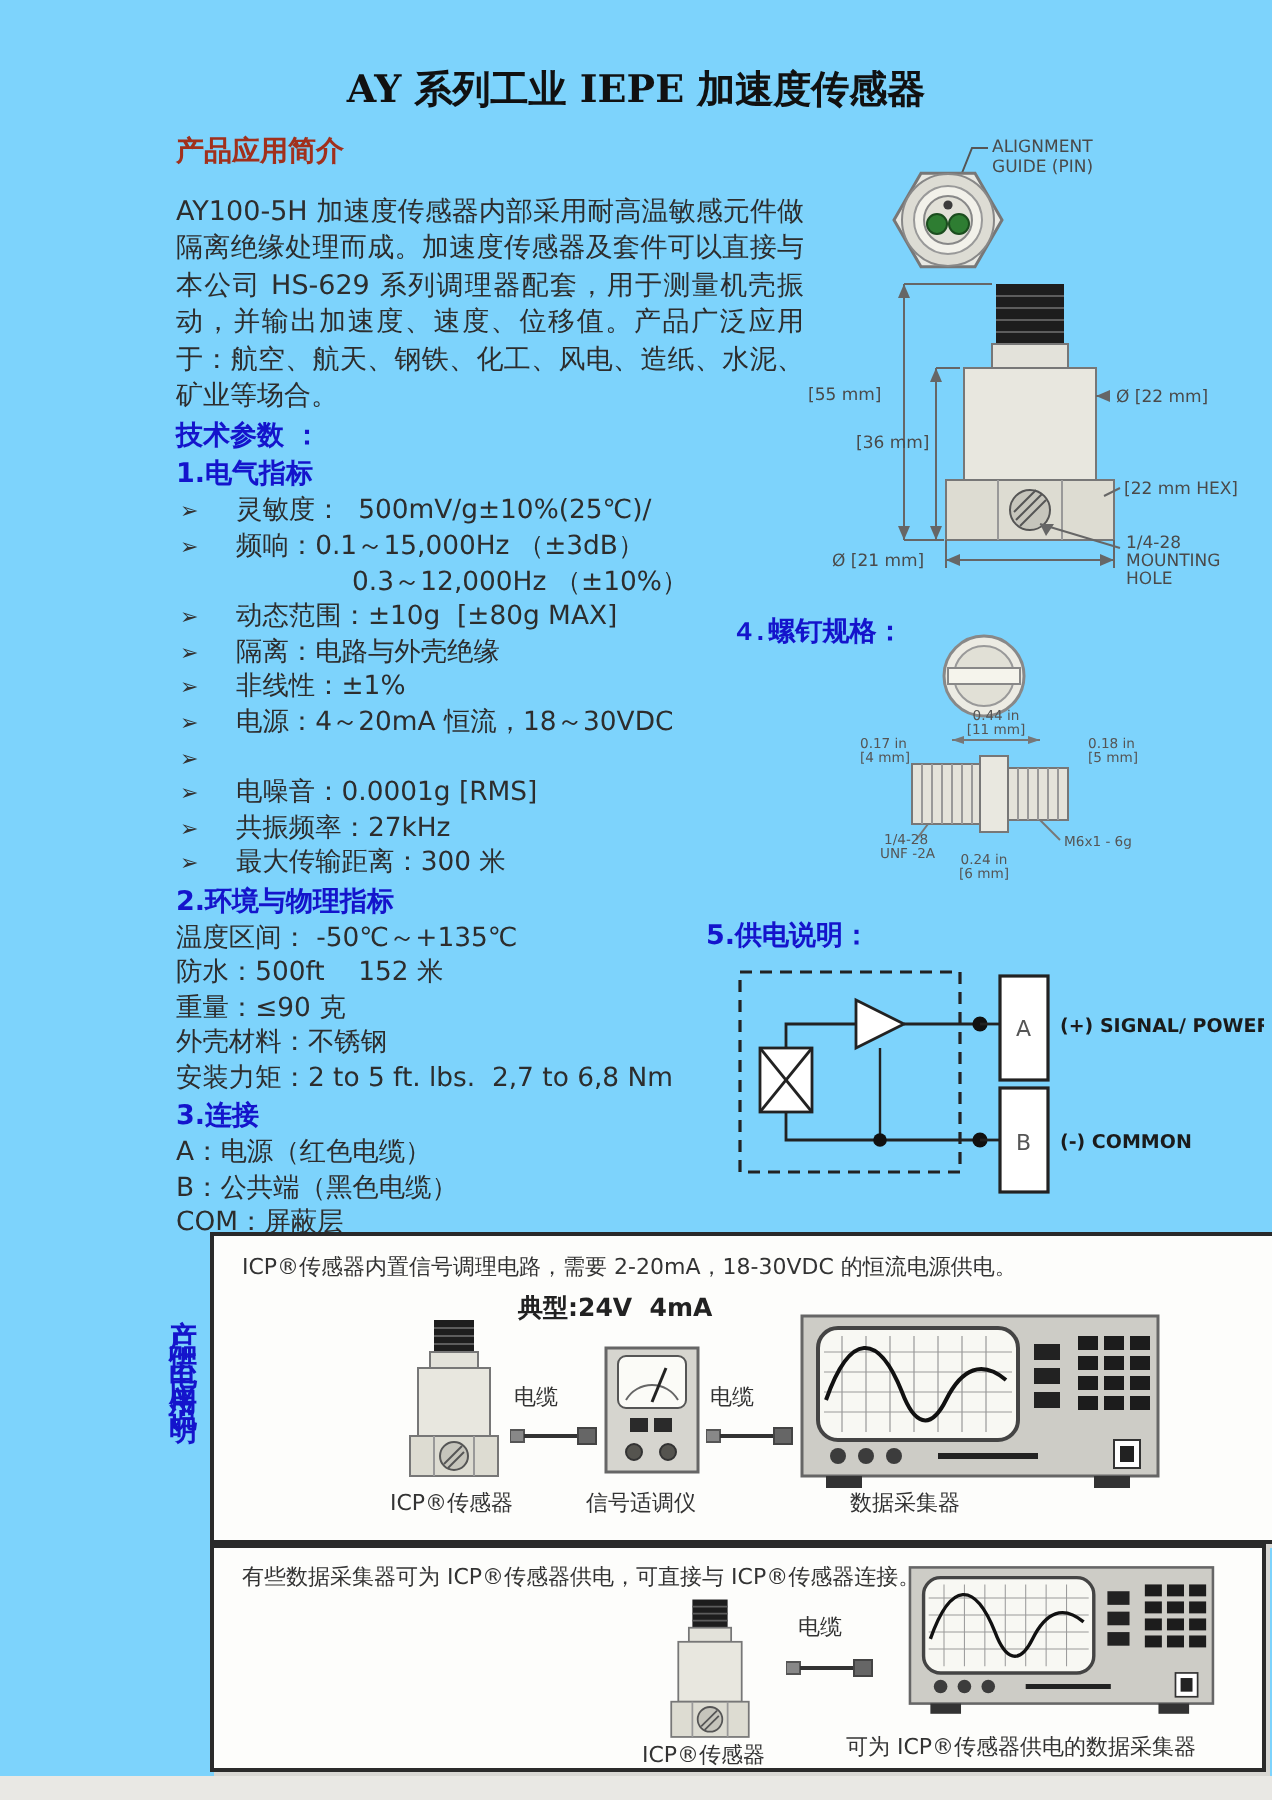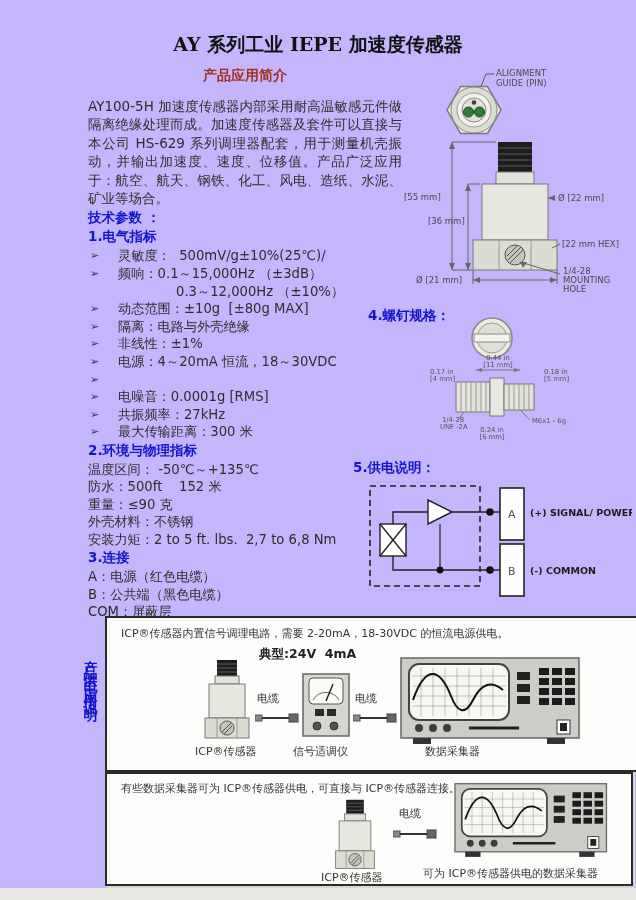--- a/index.html
+++ b/index.html
@@ -1,29 +1,29 @@
 <!DOCTYPE html>
 <html><head>
 <meta charset="utf-8">
 <style>
   html,body{margin:0;padding:0;background:#f2f1ee;}
-  .page{position:relative;width:636px;height:900px;background:#c4b5fd;overflow:hidden;
+  .page{position:relative;width:636px;height:900px;background:#7dd3fc;overflow:hidden;
         font-family:"DejaVu Sans",sans-serif;color:#2d2d2d;}
   .title{position:absolute;top:32px;left:0;width:636px;text-align:center;
          font-family:"DejaVu Serif",serif;font-size:19px;font-weight:bold;color:#111;margin:0;}
   .col-left{position:absolute;left:88px;top:67px;width:314px;}
-  .h-red{color:#a1301c;font-weight:bold;font-size:14px;margin:0 0 2px 0;text-align:center;}
+  .h-red{color:#a1301c;font-weight:bold;font-size:14px;margin:0 0 2px 0;}
   .h-blue{color:#1414cc;font-weight:bold;font-size:13.5px;margin:1px 0 1px 0;}
   .body-text{font-size:13.5px;line-height:18.4px;margin:12px 0 2px 0;text-align:justify;}
   .spec-row{display:flex;font-size:13.2px;line-height:17.6px;white-space:pre-wrap;}
   .bullet{flex:0 0 28px;width:28px;font-size:11px;color:#333;padding-left:2px;}
   .spec-cont{padding-left:88px;font-size:13.2px;line-height:17.6px;white-space:pre-wrap;}
   .env-line{font-size:13.2px;line-height:17.5px;white-space:pre-wrap;}
   .abs{position:absolute;}
-  .h4-head{position:absolute;left:368px;top:306px;}
+  .h4-head{position:absolute;left:368px;top:306px;font-family:Liberation Mono, monospace;}
   .h5-head{position:absolute;left:353px;top:458px;}
   .dimtxt{font-size:8.5px;fill:#4a4a4a;font-family:"DejaVu Sans",sans-serif;}
   .dimtxt7{font-size:6.8px;fill:#555;font-family:"DejaVu Sans",sans-serif;}
   .circlab{font-size:9.5px;font-weight:bold;fill:#1b1b1b;font-family:"DejaVu Sans",sans-serif;}
   .termlab{font-size:11px;fill:#555;font-family:"DejaVu Sans",sans-serif;}
   .side-label{position:absolute;left:82px;top:648px;writing-mode:vertical-lr;text-orientation:upright;
               letter-spacing:7px;font-size:14px;font-weight:bold;color:#1414cc;}
   .box{position:absolute;left:105px;width:524px;border:2px solid #2a2a2a;background:#fdfdfb;box-shadow:2px 2px 0 #d8d7d3;}
   .box1{top:616px;height:152px;padding-left:17px;}
   .box2{top:772px;height:110px;}

